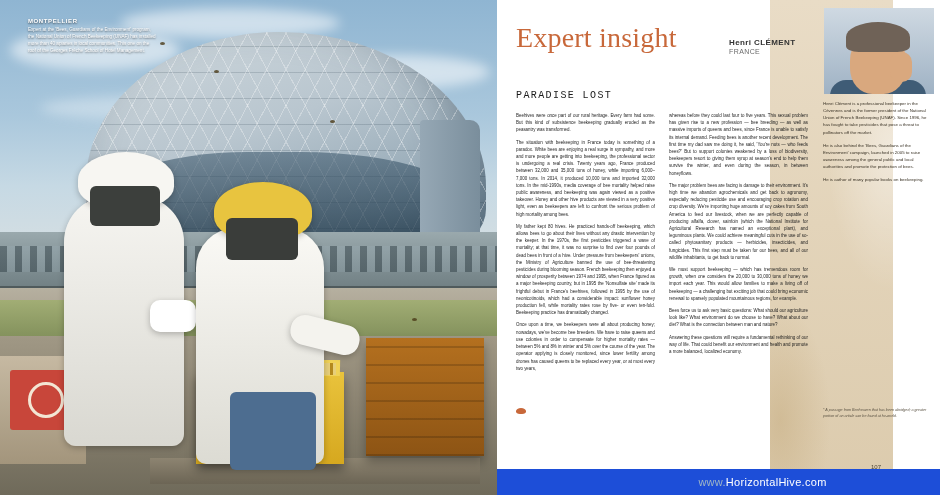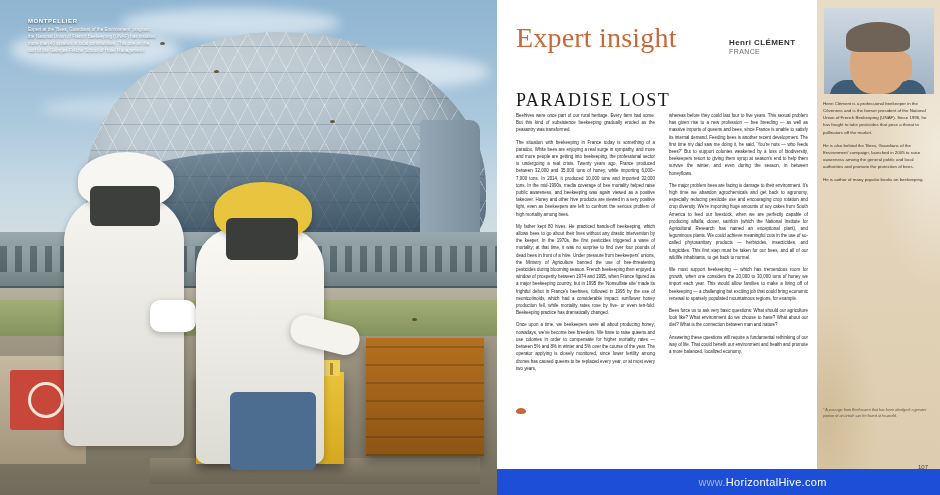--- a/index.html
+++ b/index.html
@@ -192,21 +192,21 @@
   }
   .photo-caption .pc-body {
     font-size: 4.6px;
     line-height: 1.55;
   }
 
   
   .right-page {
     position: absolute;
     left: 497px; top: 0;
-    width: 443px; height: 495px;
+    width: 396px; height: 495px;
     background: #ffffff;
   }
   .beige-band {
     position: absolute;
     right: 0; top: 0;
     width: 123px; height: 495px;
     background: linear-gradient(180deg,#e9dcc6 0%, #e3d4ba 45%, #dccbad 100%);
   }
   .beige-swirl {
     position: absolute;
@@ -261,22 +261,22 @@
     background: #3f5c76; border-radius: 16px 16px 0 0;
   }
   .portrait .hand {
     position:absolute; left: 66px; top: 44px; width: 22px; height: 30px;
     background: #d9a87e; border-radius: 10px;
   }
 
   .article-title {
     position: absolute;
     left: 19px; top: 90px;
-    font-family: Liberation Serif, serif;
-    font-size: 18px;
+    font-family: Liberation Mono, monospace;
+    font-size: 10px;
     letter-spacing: 1.4px;
     color: #1a1a1a;
   }
   .cols {
     position: absolute;
     left: 19px; top: 112px;
     width: 293px;
     display: flex;
     gap: 14px;
   }

